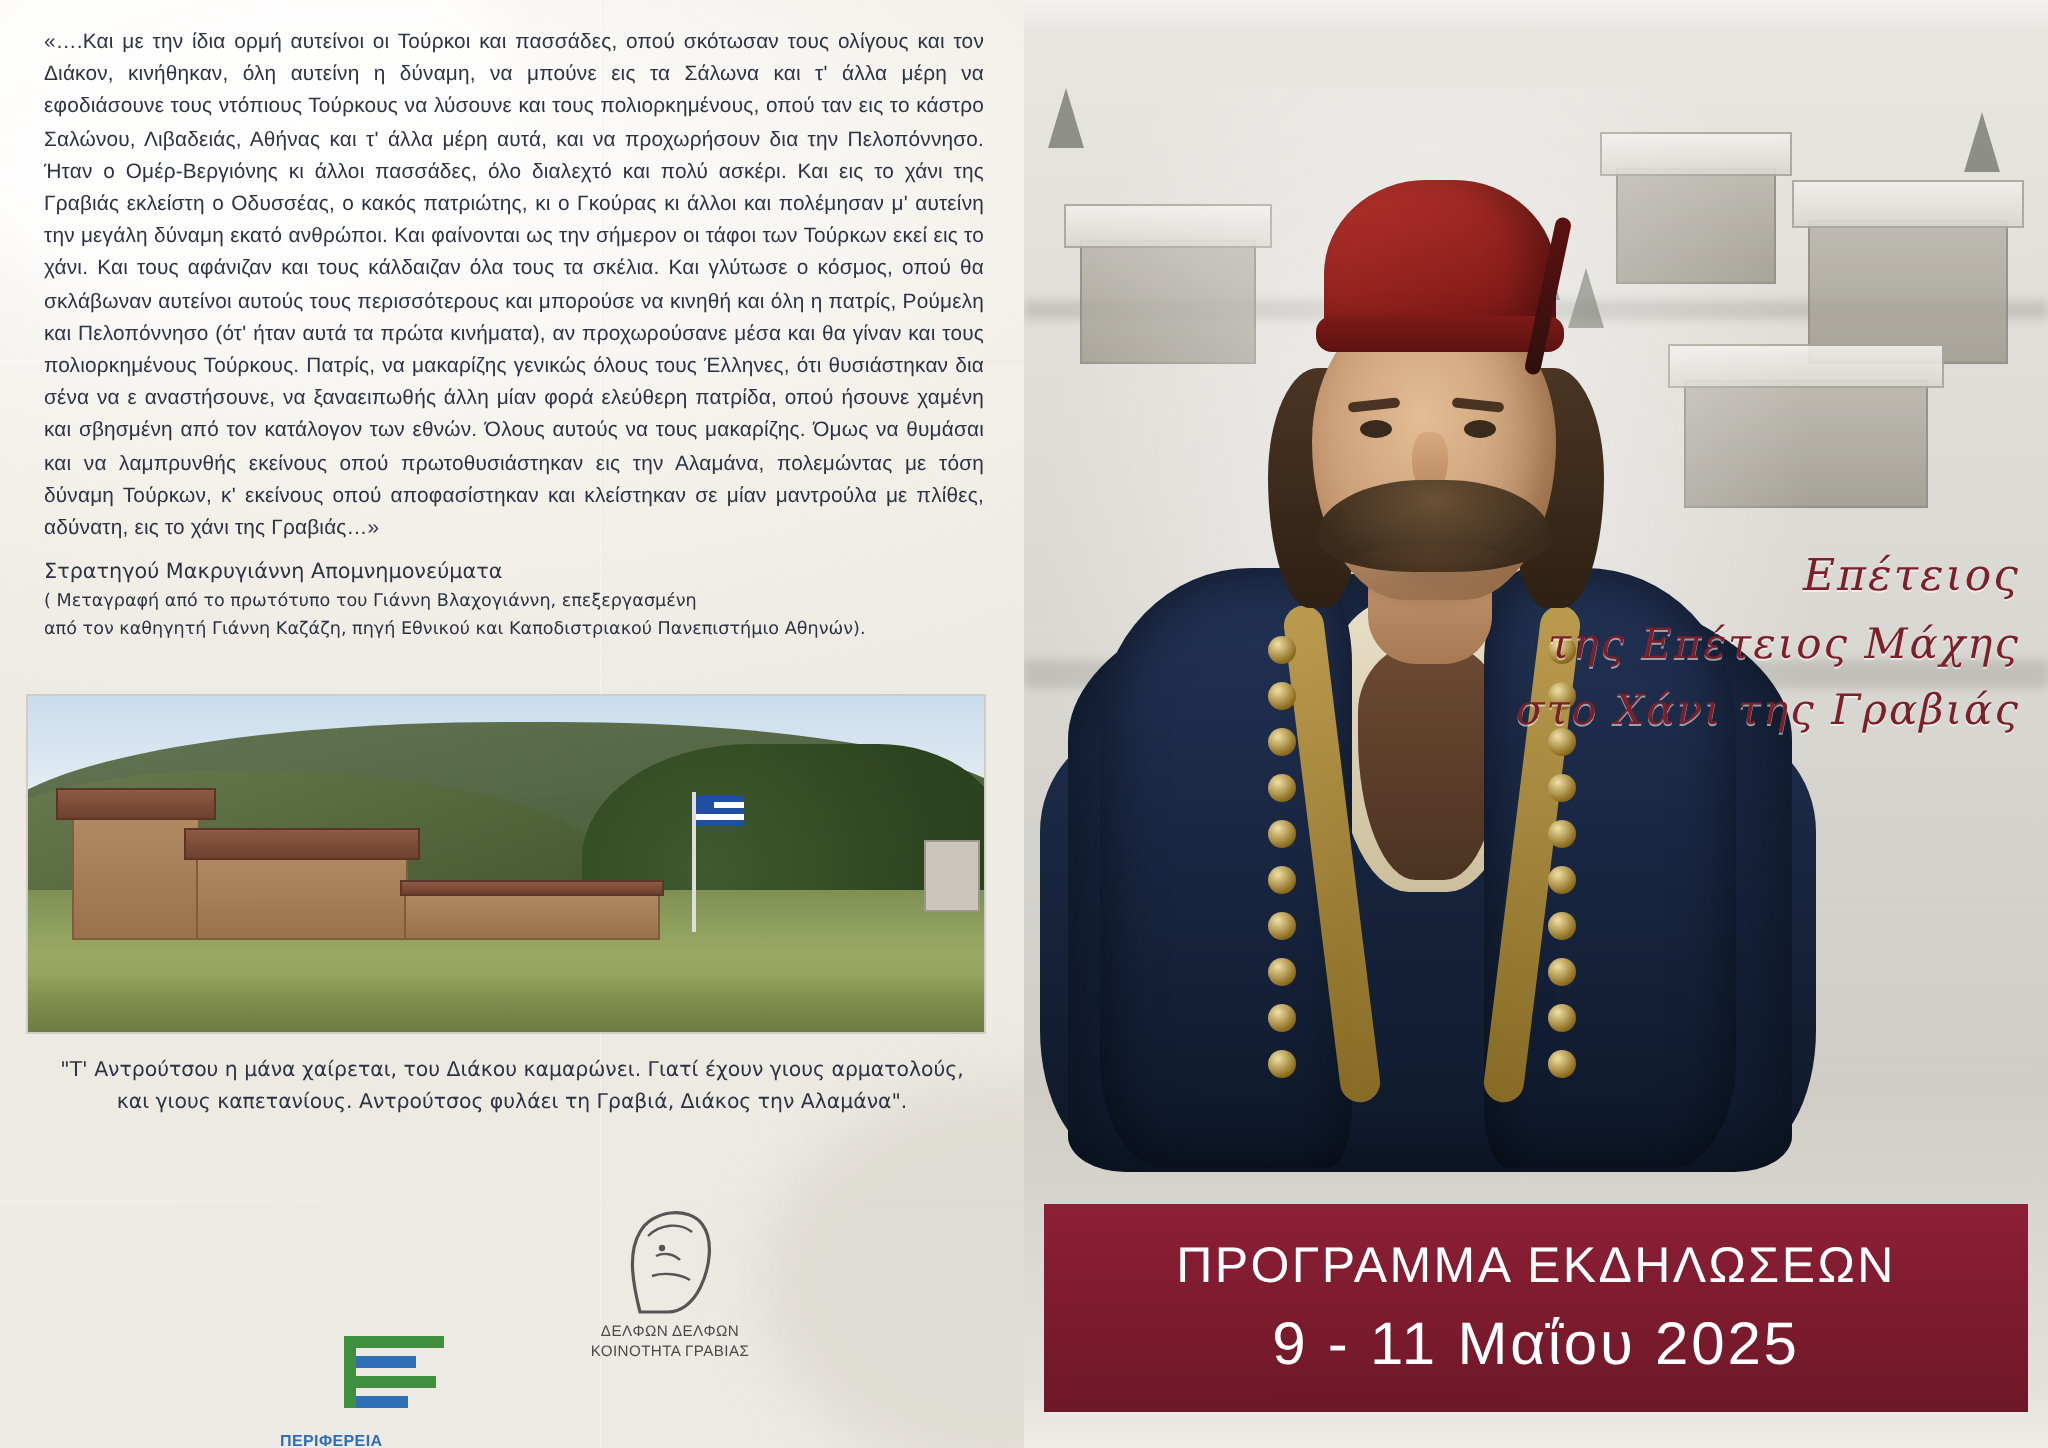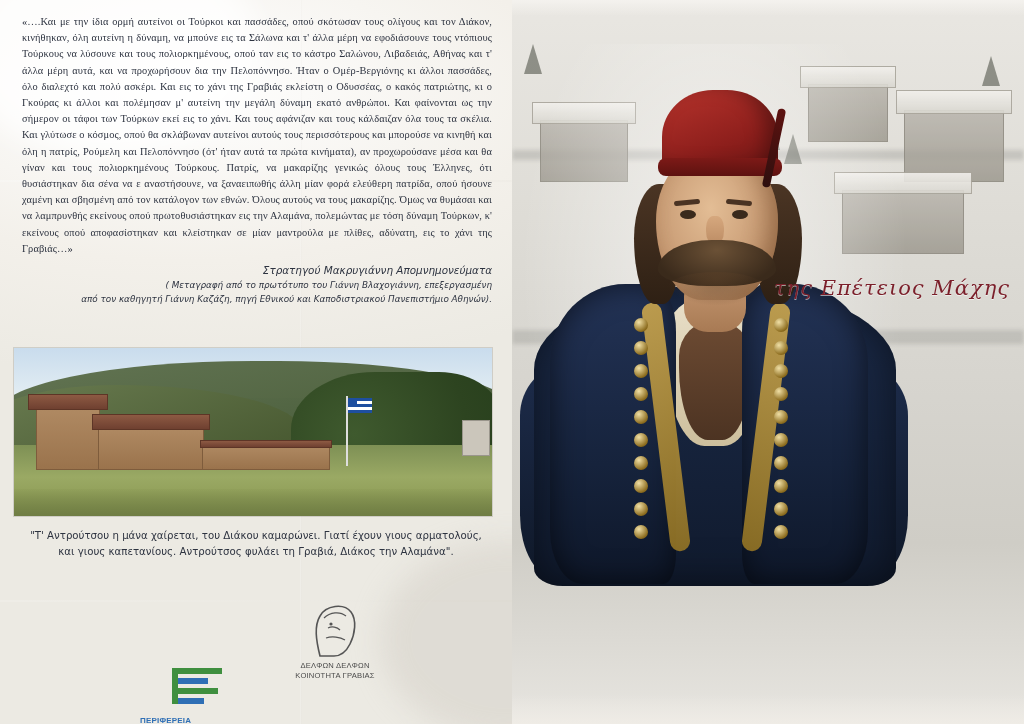--- a/index.html
+++ b/index.html
@@ -34,38 +34,36 @@
 
   
   #left-page {
     position: absolute;
     left: 0; top: 0;
     width: 512px; height: 724px;
     box-sizing: border-box;
     padding: 14px 18px 0 22px;
   }
   #memoir-text {
-    font-family: Liberation Serif, serif;
+    font-family: Liberation Sans, sans-serif;
     font-size: 10.4px;
     line-height: 16.2px;
     color: #2d3340;
     text-align: justify;
     letter-spacing: 0.1px;
     margin: 0 0 6px 0;
     width: 470px;
   }
   .attrib {
     font-family: "DejaVu Sans", sans-serif;
     font-size: 9.6px;
     line-height: 14px;
     color: #2d3340;
-    text-align: right;
     width: 470px;
     margin: 0;
-    font-style: italic;
   }
   .attrib .title-line { font-size: 10.4px; }
   .attrib .small { font-size: 8.8px; }
 
   
   #han-photo {
     position: absolute;
     left: 14px;
     top: 348px;
     width: 478px;
@@ -547,17 +545,23 @@
       <div class="eye r"></div>
       <div class="nose"></div>
       <div class="moustache"></div>
       <div class="beardshadow"></div>
       <div class="fez"></div>
       <div class="fez-band"></div>
       <div class="tassel"></div>
     </div>
 
     <div id="cover-title">
+      <div class="l1">Επέτειος</div>
       <div class="l2">της Επέτειος Μάχης</div>
+      <div class="l3">στο Χάνι της Γραβιάς</div>
     </div>
 
+    <div id="banner">
+      <div class="prog">ΠΡΟΓΡΑΜΜΑ ΕΚΔΗΛΩΣΕΩΝ</div>
+      <div class="dates">9 - 11 Μαΐου 2025</div>
+    </div>
   </div>
 </div>
 
 </body></html>

